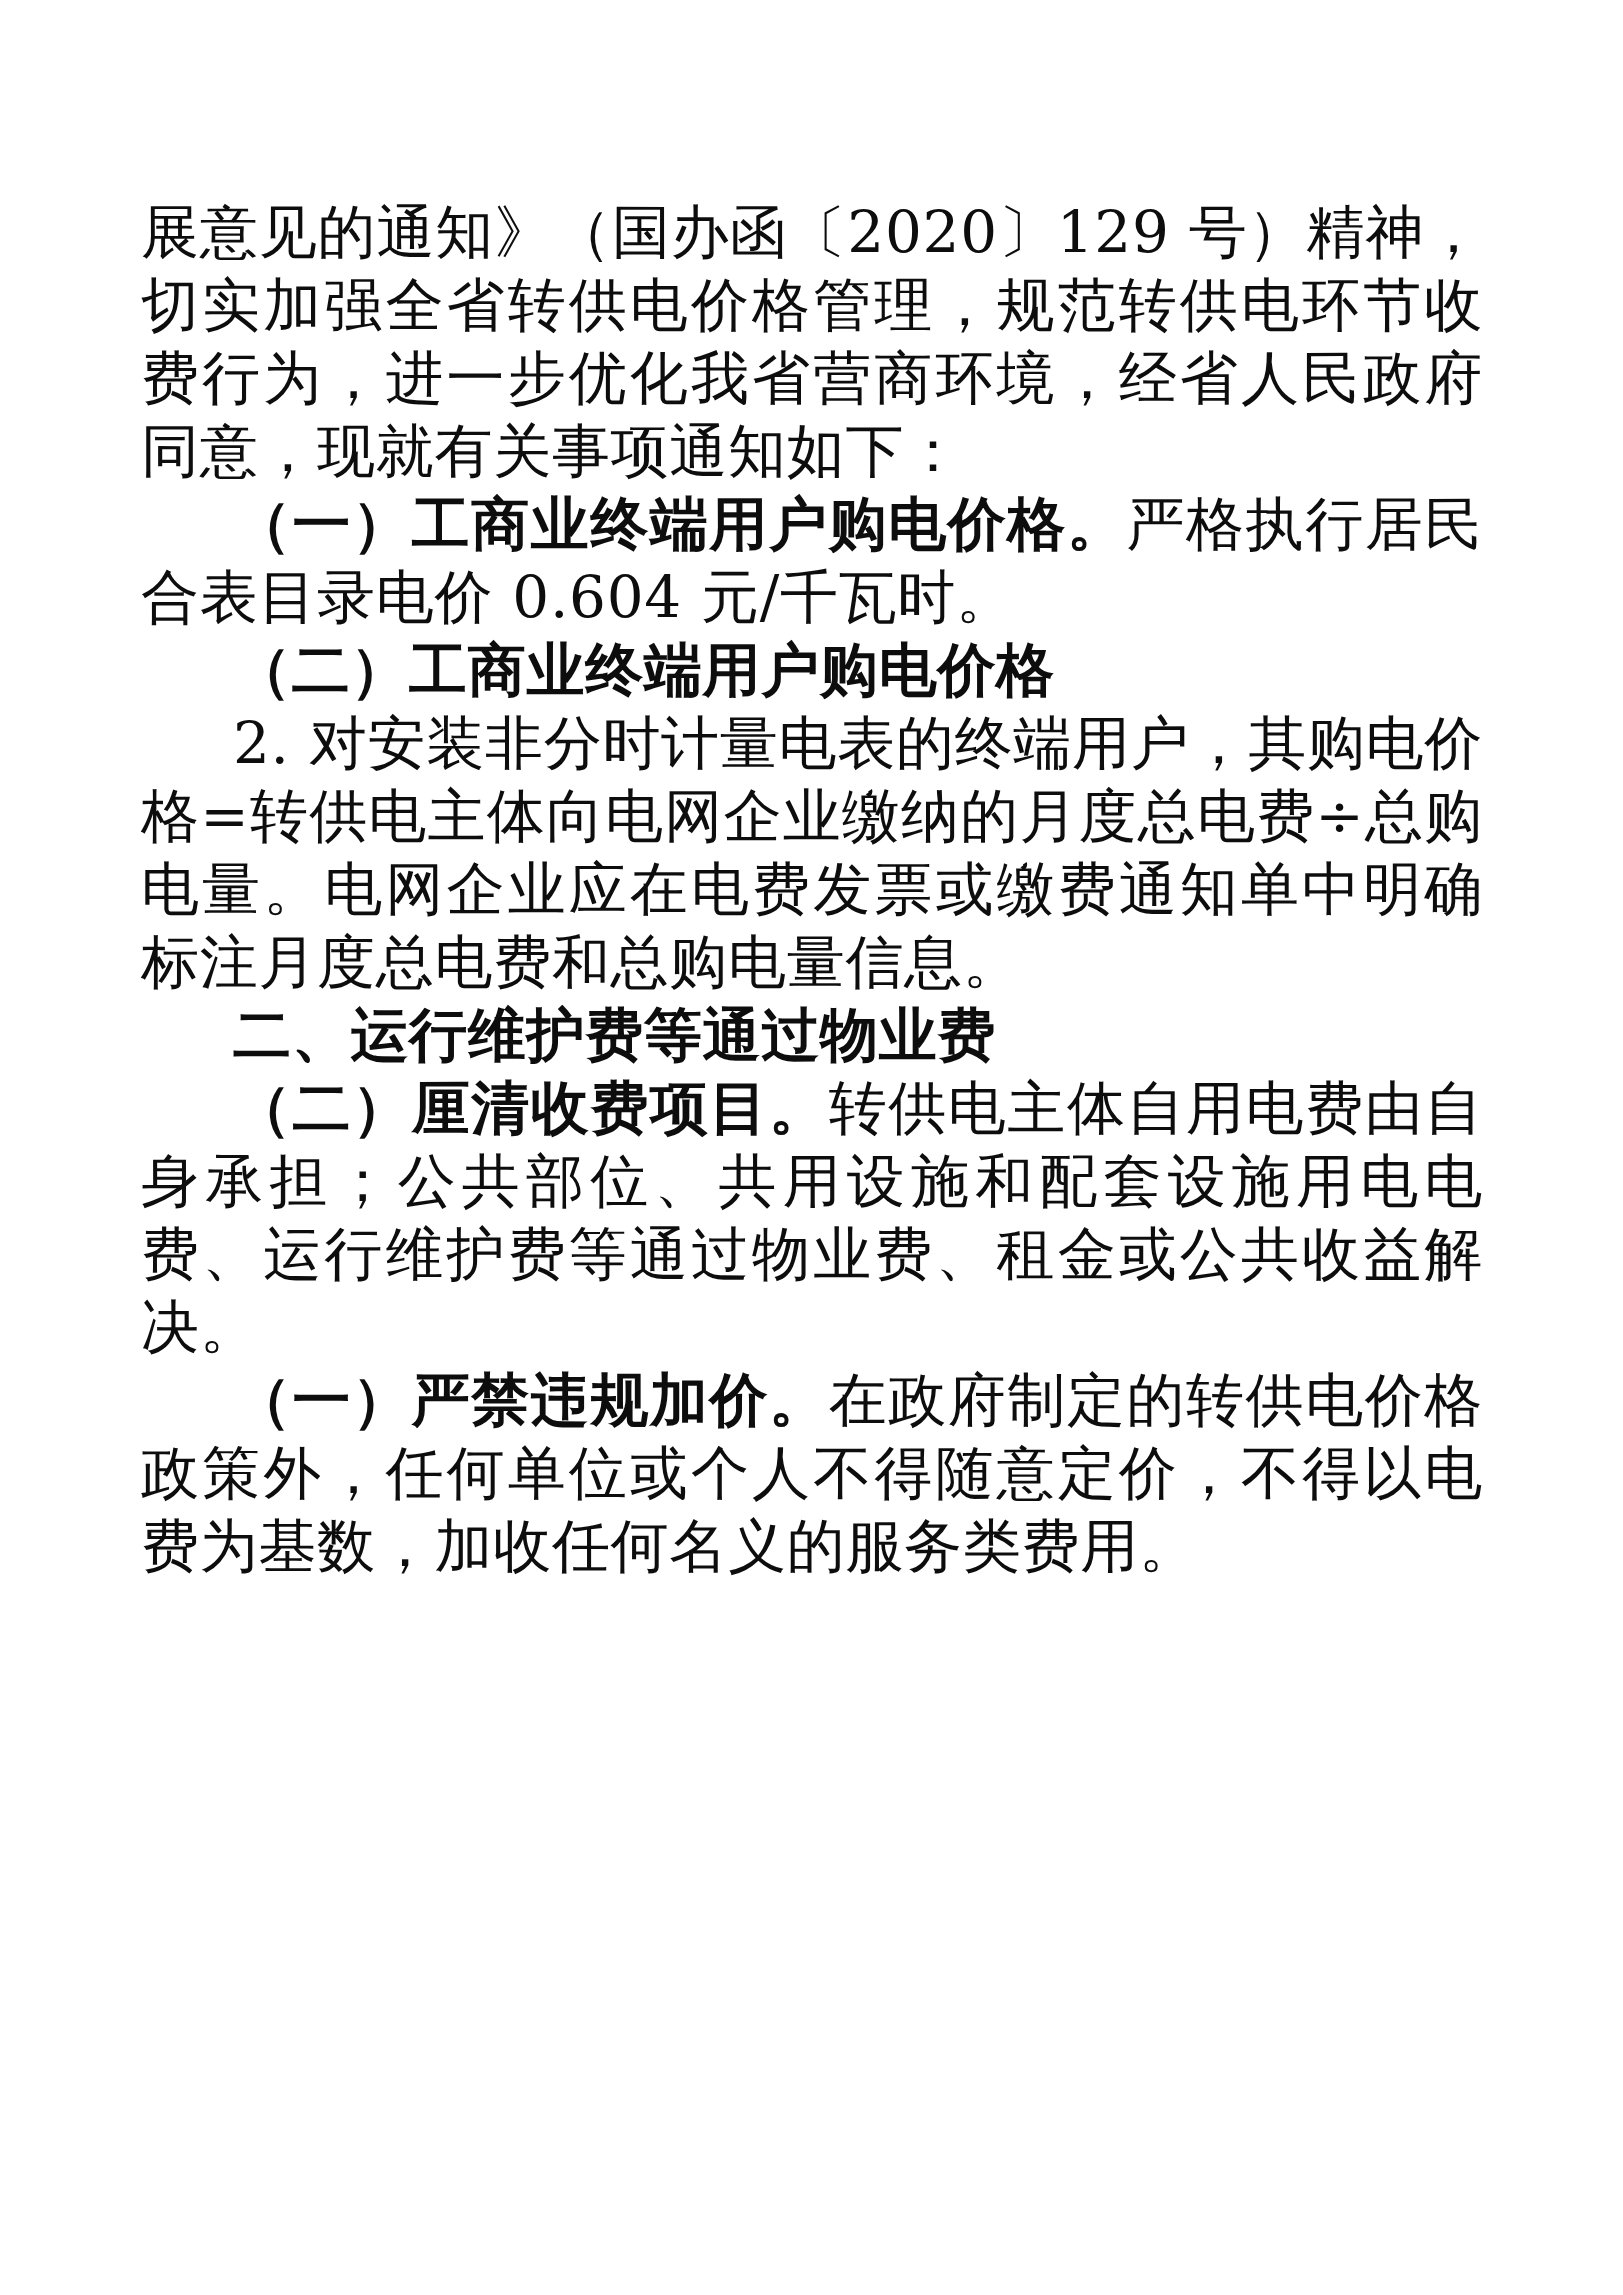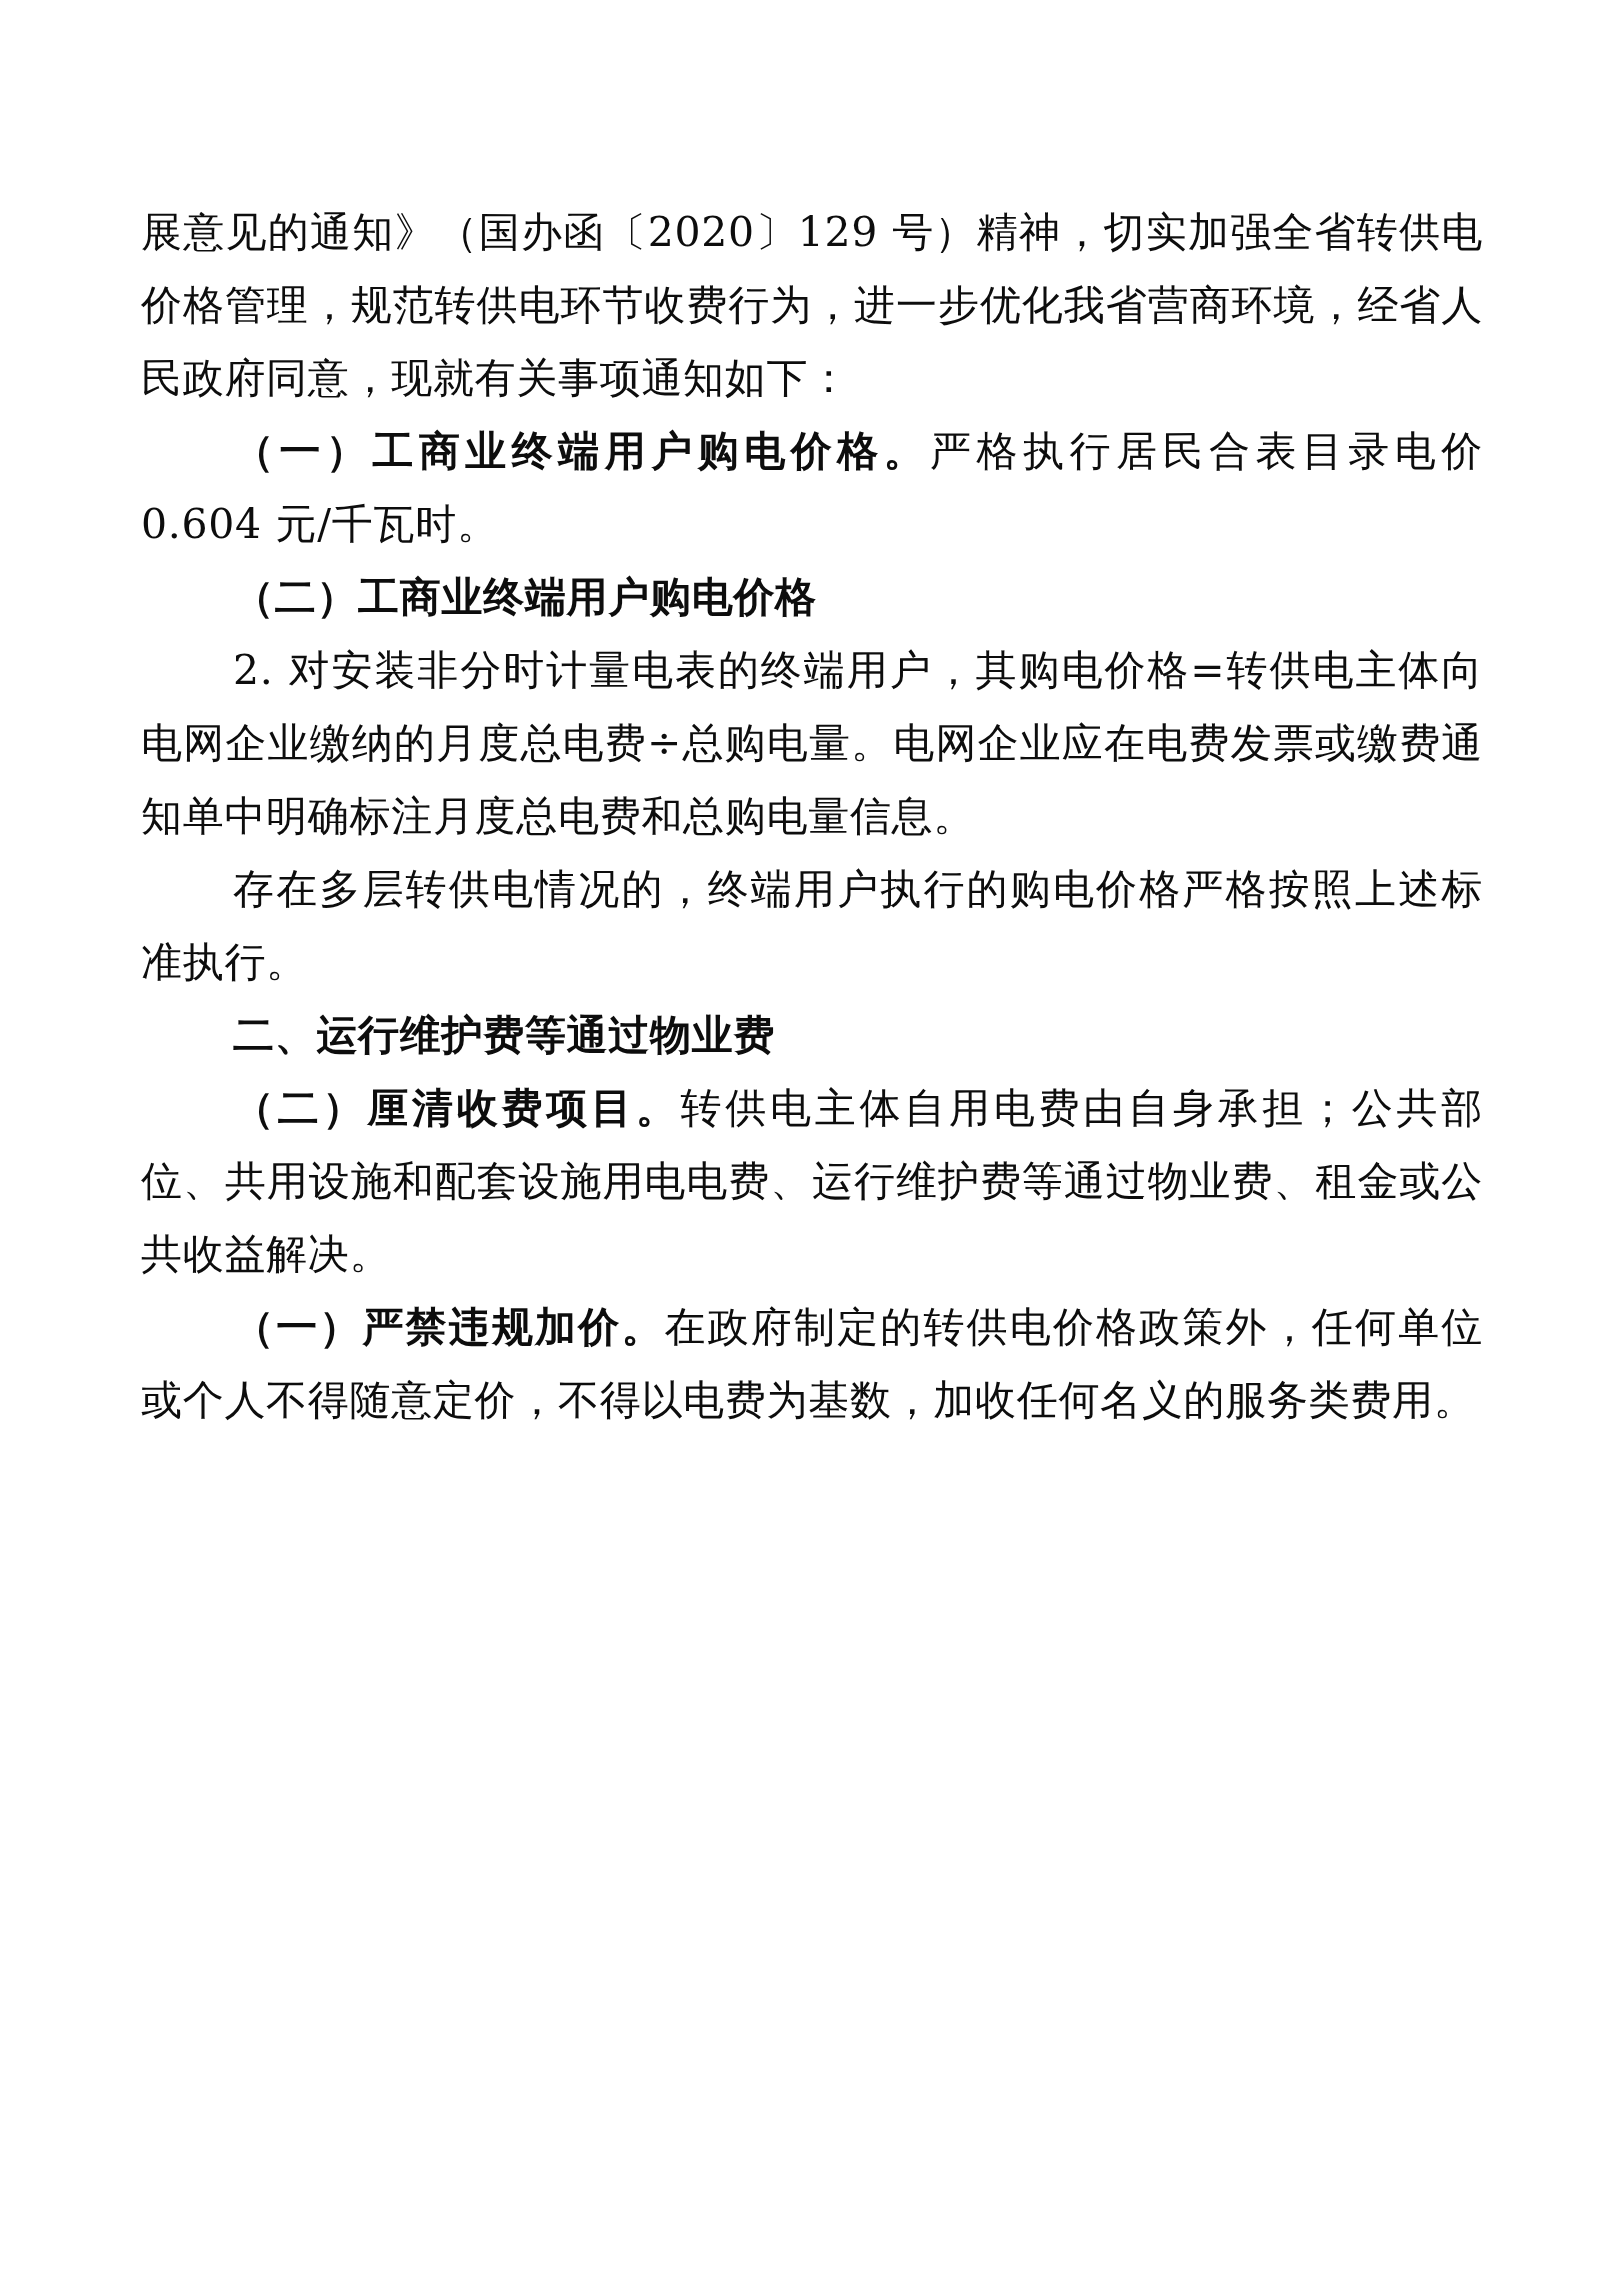--- a/index.html
+++ b/index.html
@@ -16,21 +16,21 @@
     padding: 196px 141px 0 141px;
     font-family: "DejaVu Serif", "Liberation Serif", serif;
     color: #0d0d0d;
   }
   .doc-body {
     width: 1342px;
     margin: 0 auto;
   }
   p {
     margin: 0;
-    font-size: 41px;
+    font-size: 58px;
     line-height: 73px;
     letter-spacing: 0.7px;
     text-align: justify;
     text-justify: inter-ideograph;
     font-weight: 400;
   }
   .indent {
     text-indent: 92px;
   }
   .heading {
@@ -50,21 +50,20 @@
     <p class="plain">展意见的通知》（国办函〔2020〕129 号）精神，切实加强全省转供电价格管理，规范转供电环节收费行为，进一步优化我省营商环境，经省人民政府同意，现就有关事项通知如下：</p>
 
 
     <p class="indent"><span class="bold">（一）工商业终端用户购电价格。</span><span>严格执行居民合表目录电价 0.604 元/千瓦时。</span></p>
 
     <p class="heading">（二）工商业终端用户购电价格</p>
 
 
     <p class="indent">2. 对安装非分时计量电表的终端用户，其购电价格=转供电主体向电网企业缴纳的月度总电费÷总购电量。电网企业应在电费发票或缴费通知单中明确标注月度总电费和总购电量信息。</p>
 
-    <p class="indent">存在多层转供电情况的，终端用户执行的购电价格严格按照上述标准执行。</p>
 
     <p class="heading">二、运行维护费等通过物业费</p>
 
     <p class="indent"><span class="bold">（二）厘清收费项目。</span><span>转供电主体自用电费由自身承担；公共部位、共用设施和配套设施用电电费、运行维护费等通过物业费、租金或公共收益解决。</span></p>
 
     <p class="indent"><span class="bold">（一）严禁违规加价。</span><span>在政府制定的转供电价格政策外，任何单位或个人不得随意定价，不得以电费为基数，加收任何名义的服务类费用。</span></p>
 
 
   </div>
 </div>

